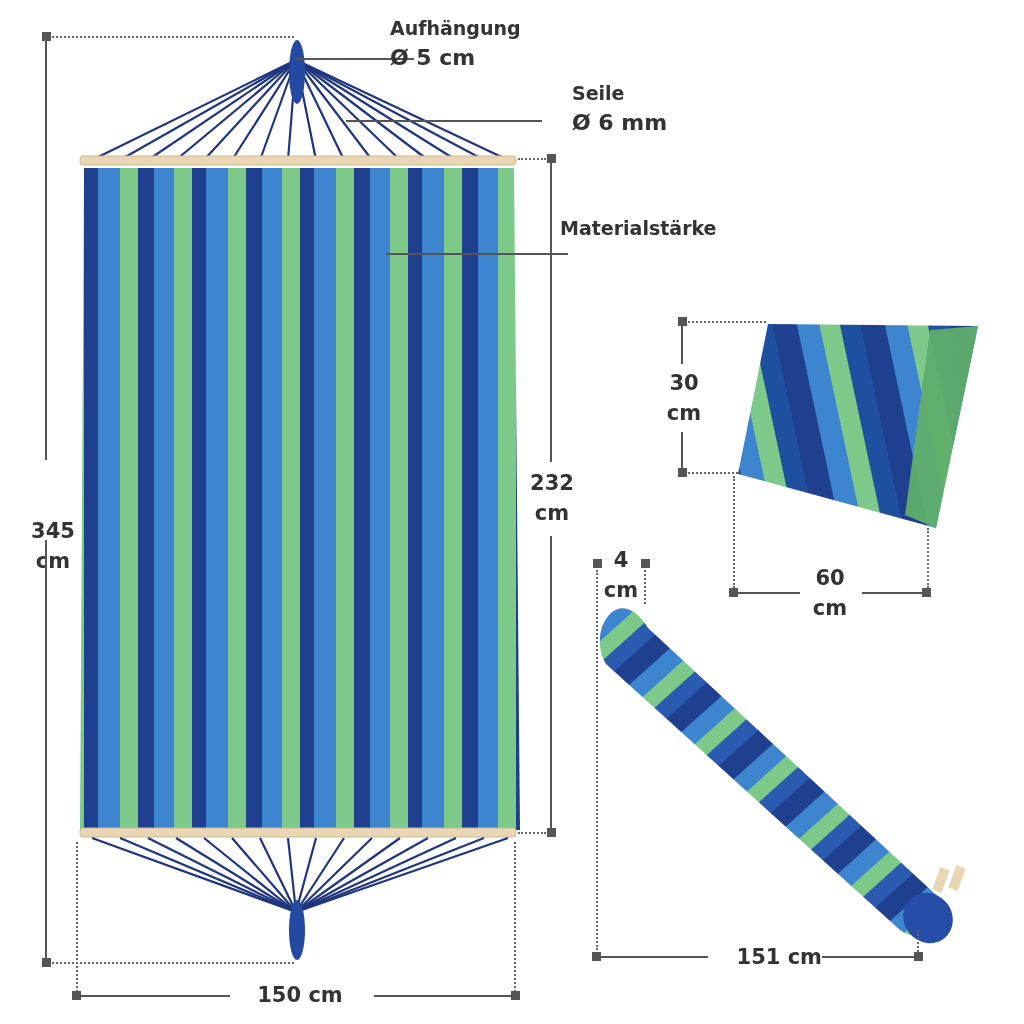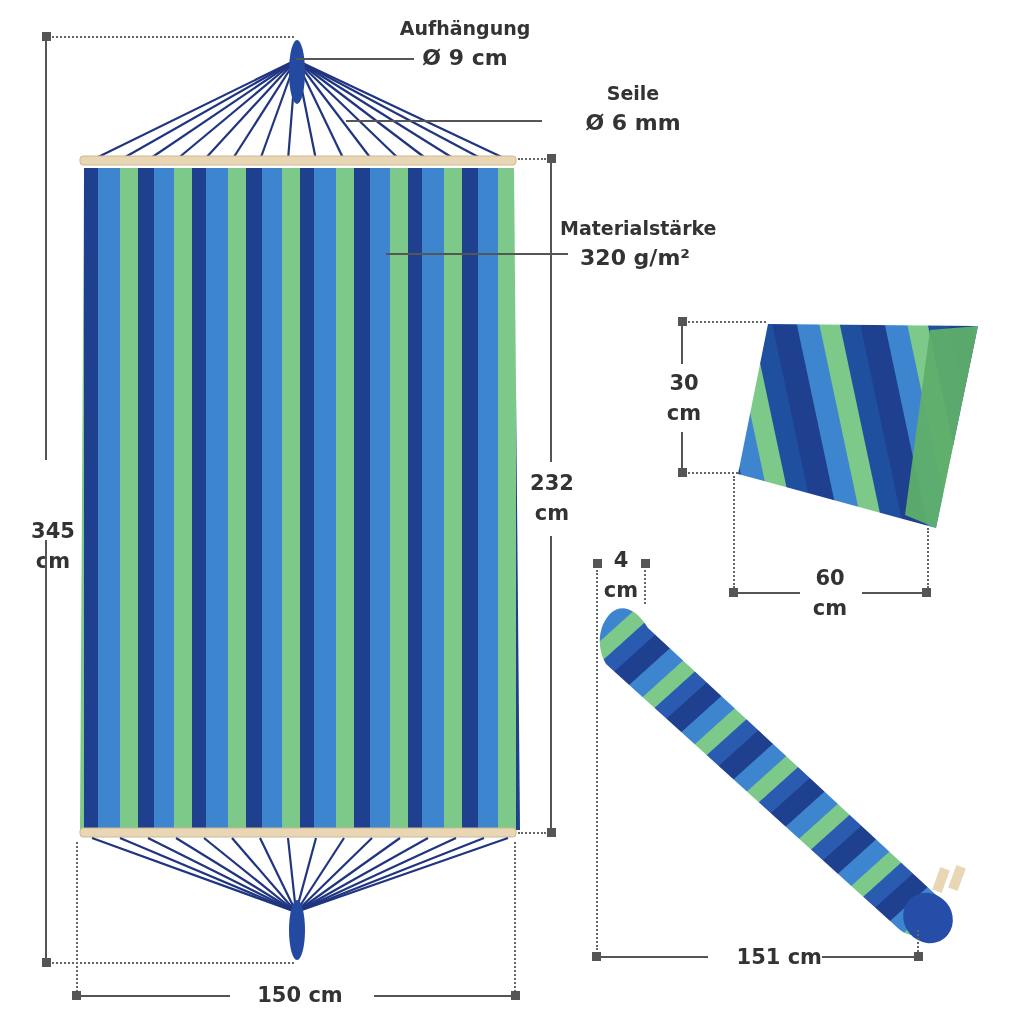--- a/index.html
+++ b/index.html
@@ -1,18 +1,18 @@
 <!DOCTYPE html>
 <html><head>
 <meta charset="utf-8">
 <style>
   html, body { margin:0; padding:0; background:#ffffff; }
   body { width:1024px; height:1024px; position:relative; overflow:hidden;
          font-family:"DejaVu Sans", "Liberation Sans", sans-serif; color:#333; }
-  .lbl { position:absolute; font-weight:bold; color:#333; text-align:center; line-height:30px; }
+  .lbl { position:absolute; font-weight:bold; color:#333; line-height:30px; }
   .lbl .l1 { display:block; font-size:19px; }
   .lbl .l2 { display:block; font-size:22px; }
   .dim { position:absolute; font-weight:bold; font-size:21px; color:#333; text-align:center; line-height:30px; }
   .sq { position:absolute; width:9px; height:9px; background:#555; }
   .ln { position:absolute; background:#555; }
   .dotv { position:absolute; width:0; border-left:2px dotted #666; }
   .doth { position:absolute; height:0; border-top:2px dotted #666; }
   svg { position:absolute; }
 </style>
 </head>
@@ -97,33 +97,32 @@
       <ellipse cx="928" cy="918" rx="24" ry="26" fill="#264ea8" transform="rotate(-40 928 918)"></ellipse>
       <rect x="936" y="868" width="10" height="24" fill="#e8d6b5" transform="rotate(20 941 880)"></rect>
       <rect x="952" y="866" width="10" height="24" fill="#e8d6b5" transform="rotate(20 957 878)"></rect>
     </g>
   </svg>
 </div>
 
 <div class="ln" style="left:296px;top:58px;width:118px;height:2px;"></div>
 <div class="lbl" style="left:390px;top:13px;width:150px;">
   <span class="l1">Aufhängung</span>
-  <span class="l2">Ø 9 cm</span>
+  <span class="l2">Ø 5 cm</span>
 </div>
 
 <div class="ln" style="left:346px;top:120px;width:196px;height:2px;"></div>
 <div class="lbl" style="left:572px;top:78px;width:122px;">
   <span class="l1">Seile</span>
   <span class="l2">Ø 6 mm</span>
 </div>
 
 <div class="ln" style="left:386px;top:253px;width:182px;height:2px;"></div>
 <div class="lbl" style="left:560px;top:213px;width:150px;">
   <span class="l1">Materialstärke</span>
-  <span class="l2">320 g/m²</span>
 </div>
 
 <div class="sq" style="left:42px;top:32px;"></div>
 <div class="doth" style="left:52px;top:36px;width:242px;"></div>
 <div class="ln" style="left:45px;top:40px;width:2px;height:420px;"></div>
 <div class="dim" style="left:21px;top:468px;width:64px;margin-top:48px;">
   <div>345</div>
   <div>cm</div>
 </div>
 <div class="ln" style="left:45px;top:540px;width:2px;height:420px;"></div>

